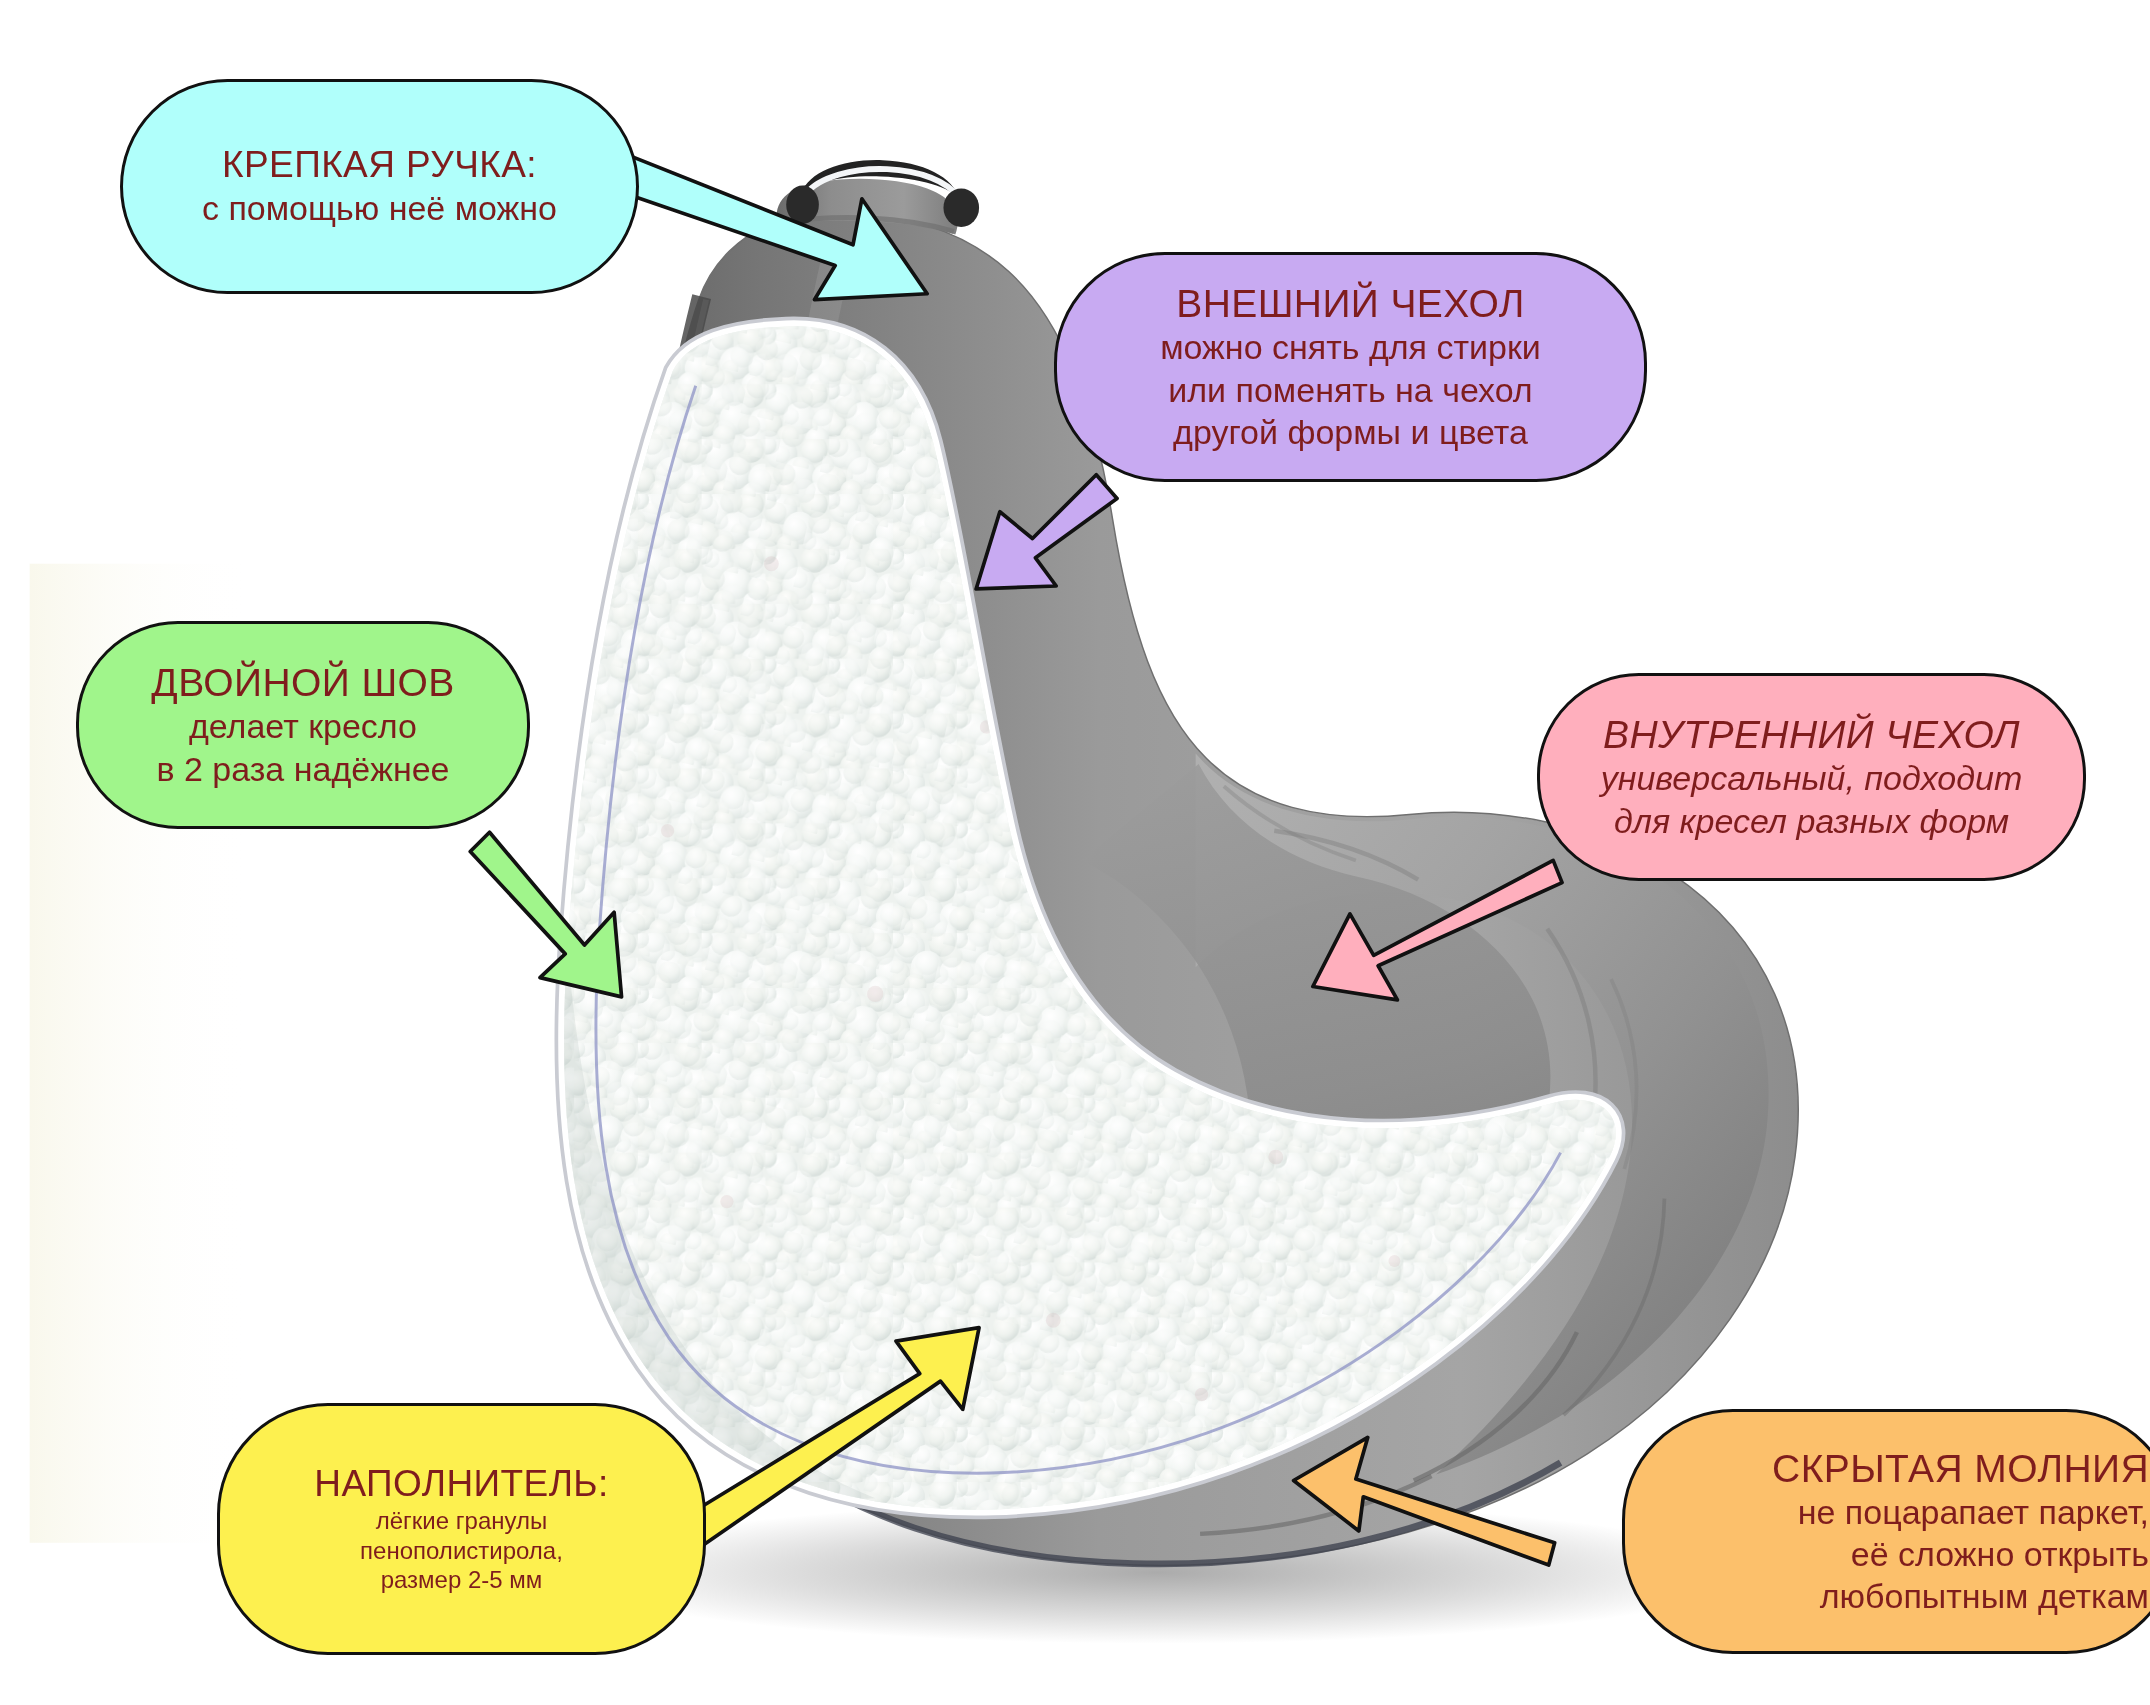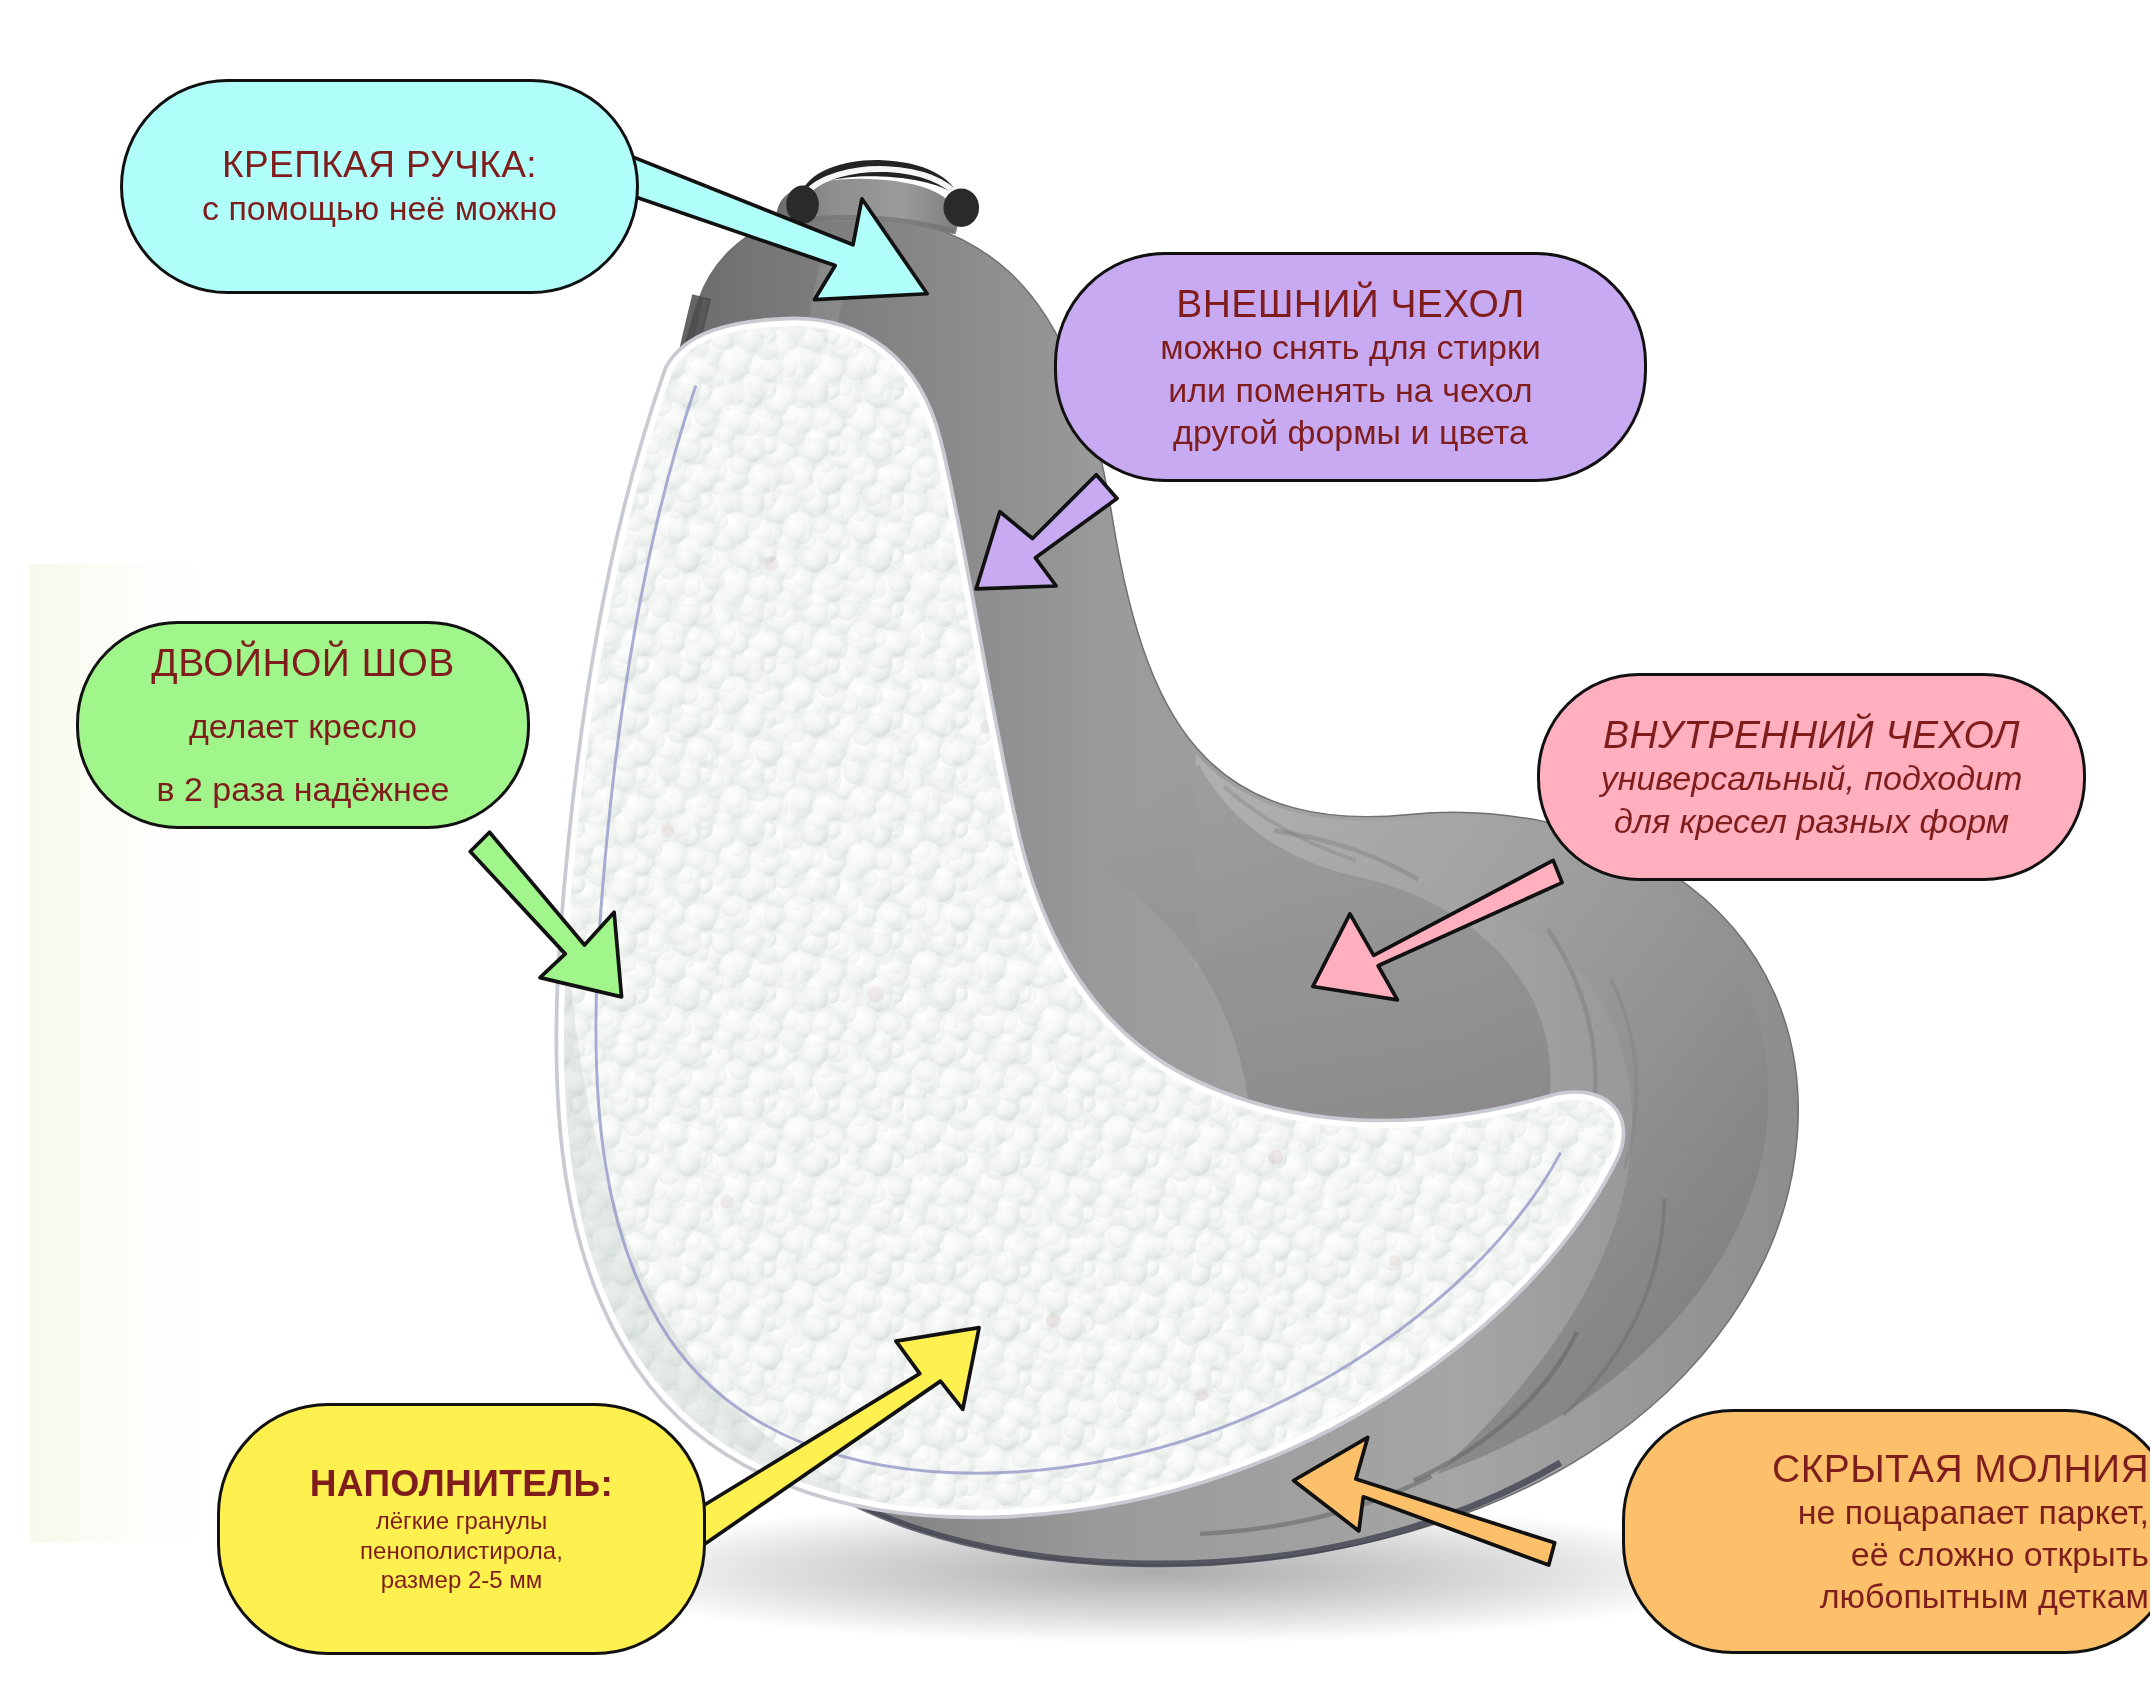--- a/index.html
+++ b/index.html
@@ -46,28 +46,28 @@
   .callout .line {
     font-size: 34px;
     font-weight: 400;
     line-height: 1.24;
     white-space: nowrap;
   }
 
   
   #c-handle  { left:120px;  top:79px;  width:519px;  height:215px; background:#b0fffb; border-radius:110px; }
   #c-outer   { left:1054px; top:252px;  width:593px;  height:230px; background:#c8aaf2; border-radius:111px; }
-  #c-seam    { left:76px;  top:621px;  width:454px;  height:208px; background:#a0f58b; border-radius:102px;gap:20px; }
+  #c-seam    { left:76px;  top:621px;  width:454px;  height:208px; background:#a0f58b; border-radius:102px; }
   #c-inner   { left:1537px; top:673px;  width:549px;  height:208px; background:#ffafbd; border-radius:102px;font-style:italic; }
   #c-filler  { left:217px;  top:1403px; width:489px;  height:252px; background:#fdf04f; border-radius:111px; }
   #c-zipper  { left:1622px; top:1409px; width:555px;  height:245px; background:#fcc06b; border-radius:111px;align-items:flex-end; }
 
   #c-handle .title, #c-handle .line { font-size: 37px; }
   #c-handle .line { font-size: 34px; }
-  #c-filler .title { font-size: 37px; font-weight: bold; }
+  #c-filler .title { font-size: 37px; }
   #c-filler .line  { font-size: 24px; }
 </style>
 </head>
 <body>
 
 <div id="stage">
 
   <svg id="art" viewBox="0 0 2900 2300">
     <defs>
 

